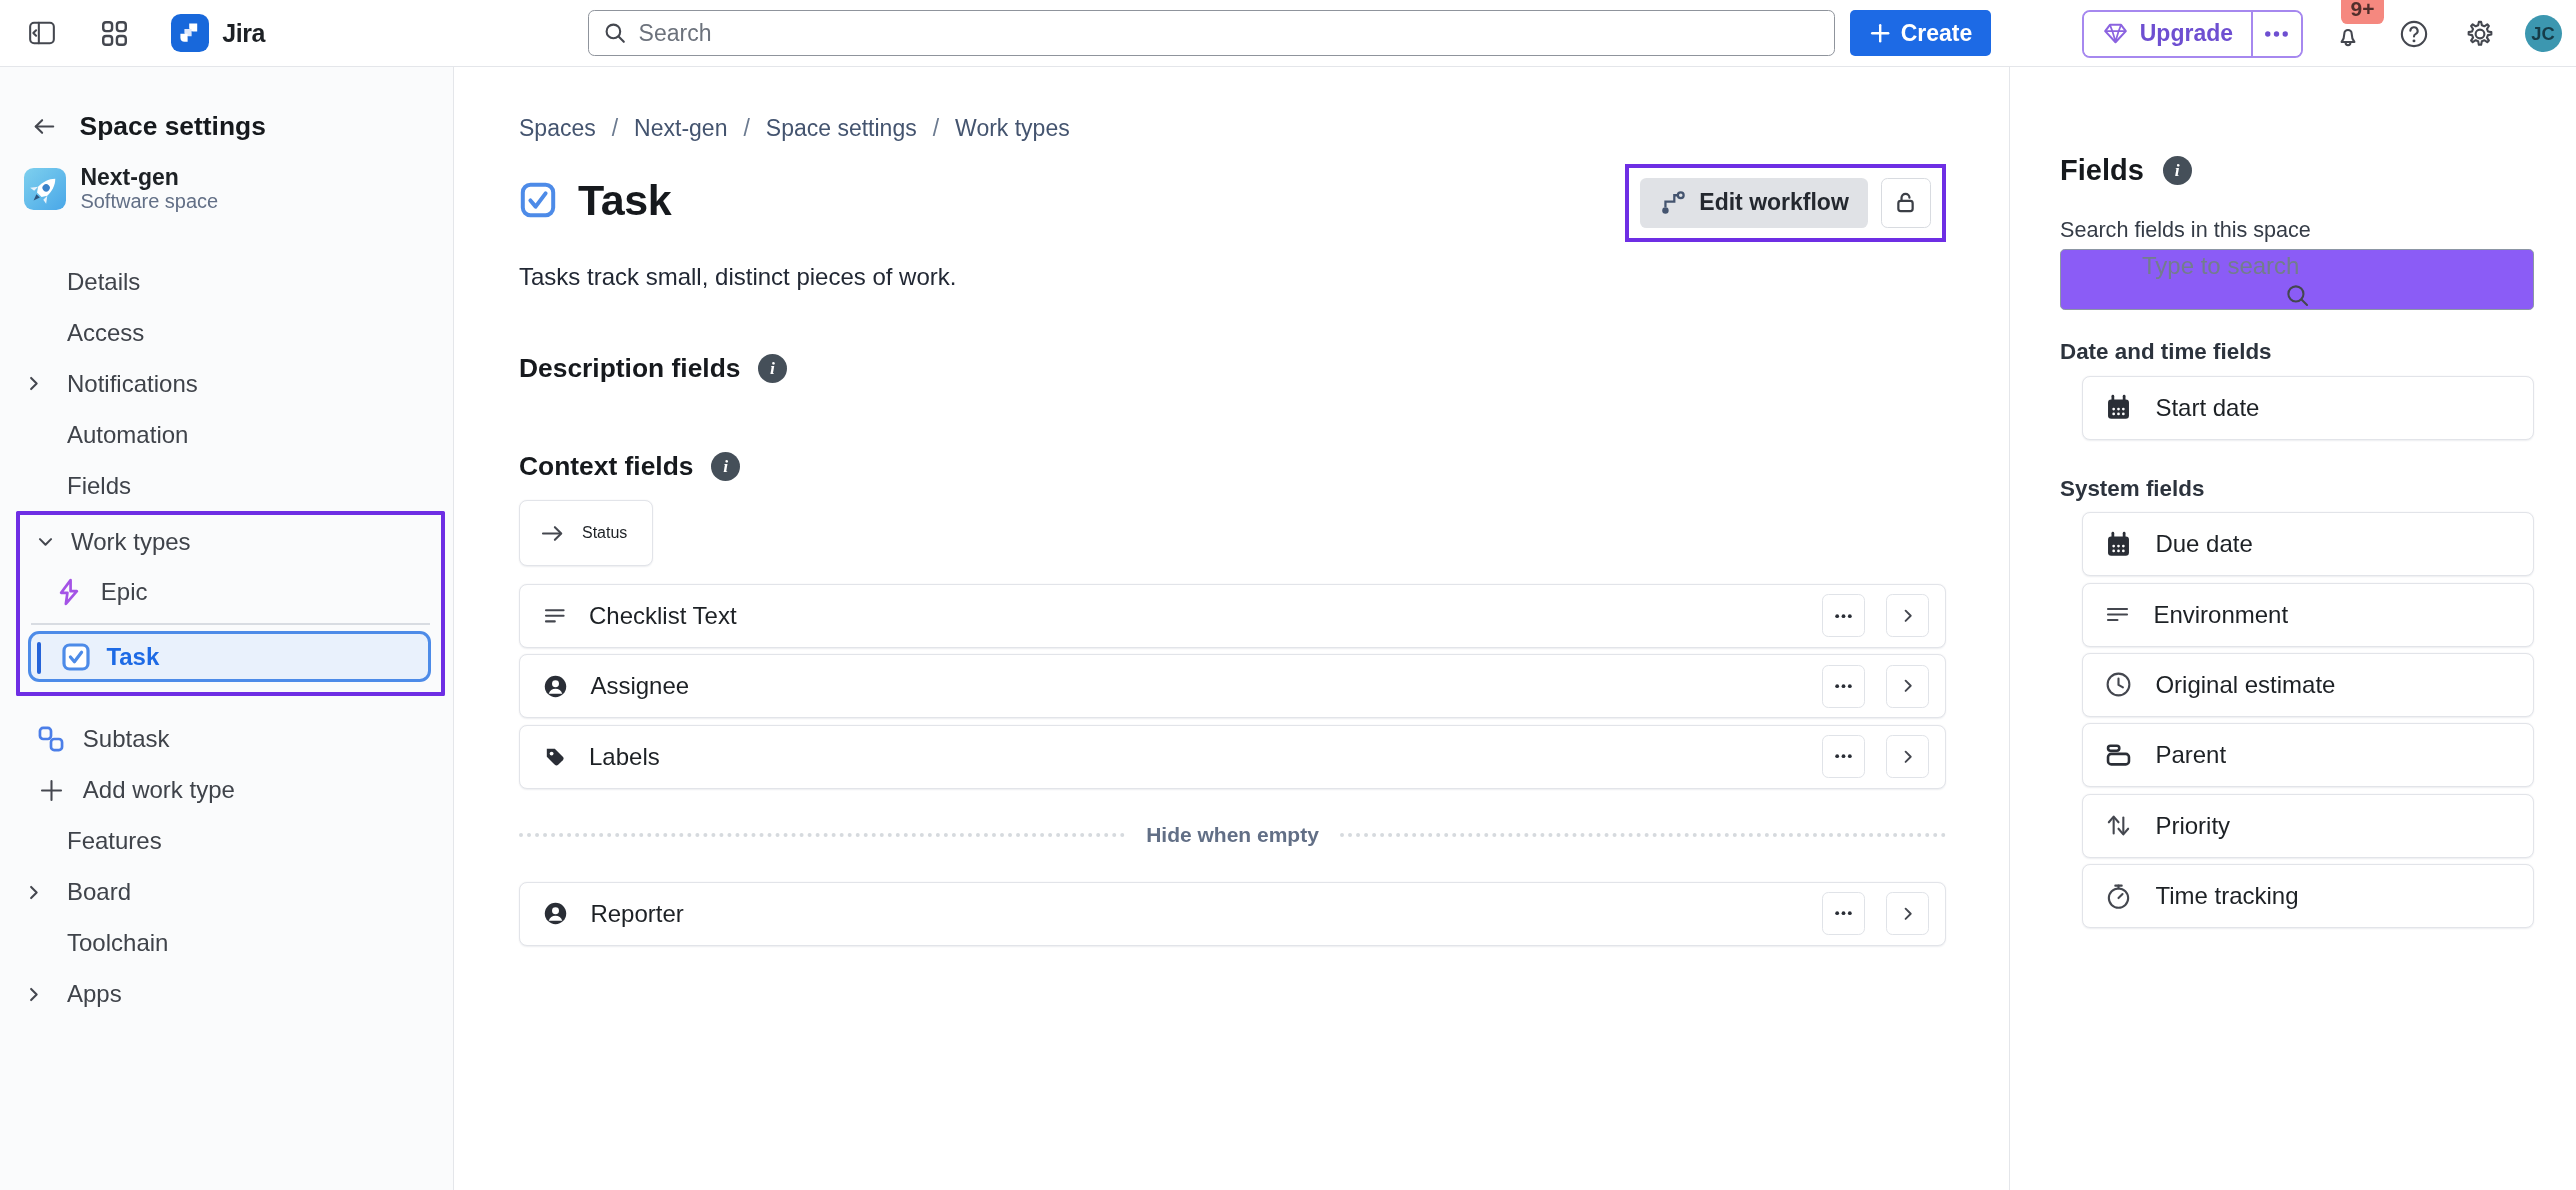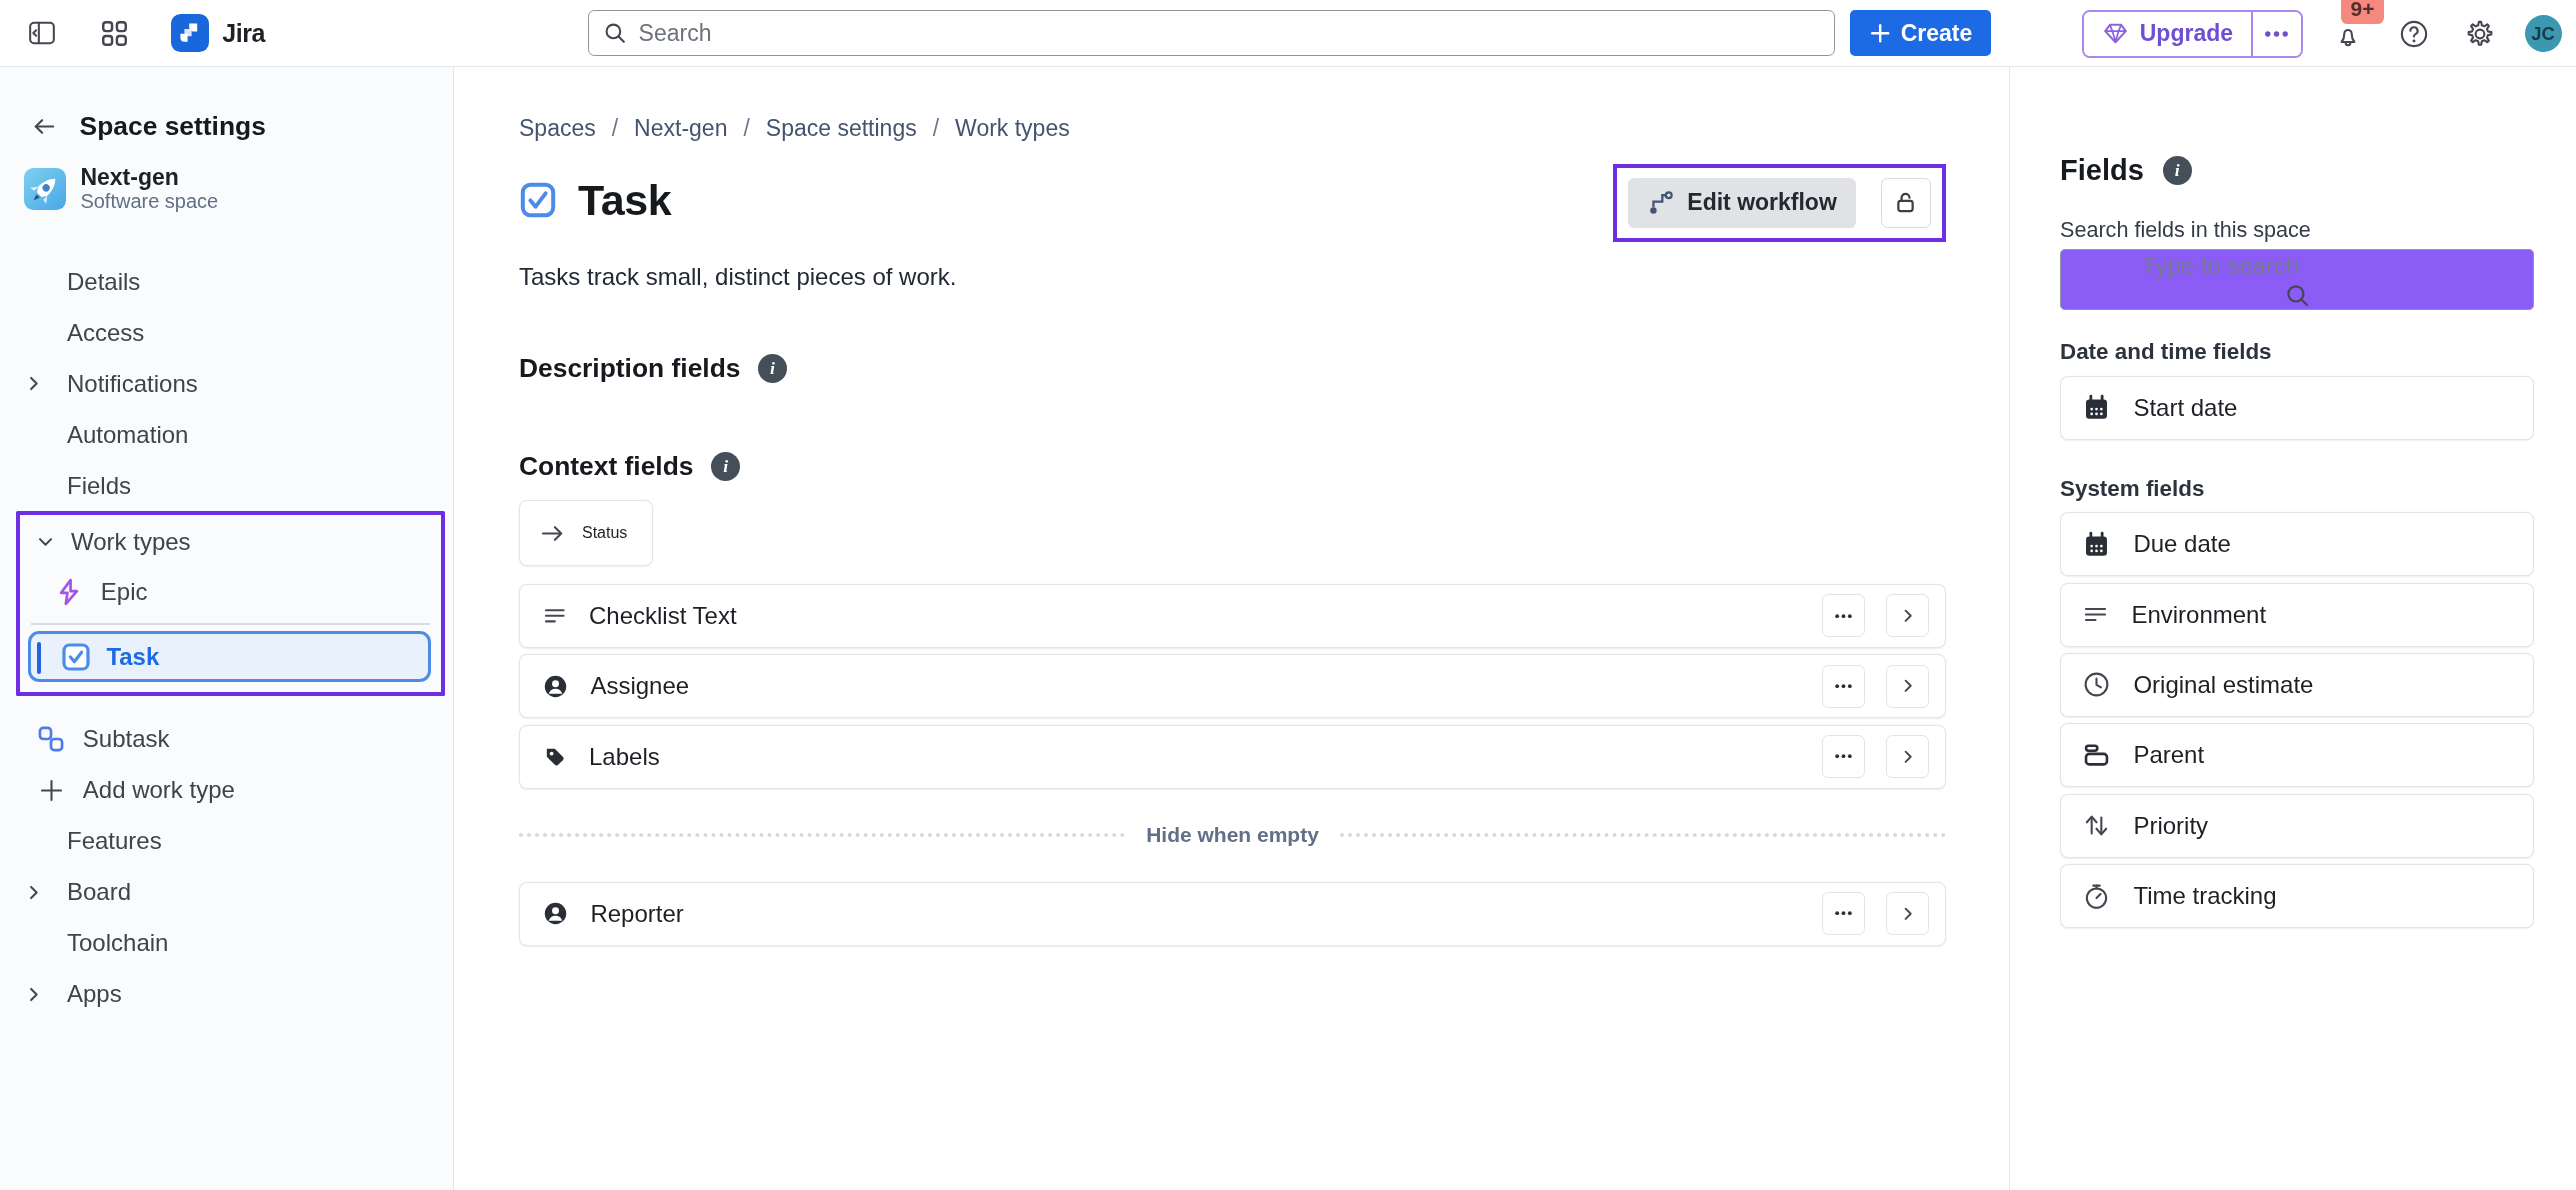--- a/index.html
+++ b/index.html
@@ -65,21 +65,21 @@
   .sb-gap { height:17.6px; }
 
   
   .main { position:absolute; left:454px; top:67px; width:1556px; height:1124px; background:#fff; padding:48px 64px 0 65px; overflow:hidden; }
   .breadcrumb { display:flex; align-items:center; gap:16px; font-size:23px; color:#44546f; height:27px; }
   .breadcrumb .crumb { cursor:pointer; }
   .bc-sep { color:#6b7a90; }
   .title-row { margin-top:22.4px; display:flex; align-items:flex-start; justify-content:space-between; }
   .title-left { display:flex; align-items:center; gap:21px; padding-top:11.2px; }
   .page-title { font-size:43px; font-weight:700; color:#16191d; letter-spacing:-0.4px; }
-  .wf-annotation { border:4px solid #6e2ee4; padding:9.6px 11.2px; display:flex; align-items:center; gap:25px; background:transparent; }
+  .wf-annotation { border:4px solid #6e2ee4; padding:9.6px 11.2px; display:flex; align-items:center; gap:13px; background:transparent; }
   .edit-wf-btn { height:50px; background:#e0e2e6; border:none; border-radius:6.4px; display:flex; align-items:center; gap:11.2px;
     padding:0 19px; font-size:23px; font-weight:600; color:#24282f; cursor:pointer; font-family:inherit; }
   .lock-btn { width:50px; height:50px; background:#fff; border:1.6px solid #d8dbe0; border-radius:6.4px; display:flex; align-items:center; justify-content:center; cursor:pointer; }
   .subtitle { margin-top:21px; font-size:24px; color:#222834; }
   .sec-heading { display:flex; align-items:center; gap:17.6px; margin-top:62px; height:32px; }
   .sec-heading h2 { font-size:26.4px; font-weight:700; color:#16191d; }
   .info-dot { width:29px; height:29px; border-radius:50%; background:#454f59; color:#fff; font-size:17.6px; font-weight:700;
     display:flex; align-items:center; justify-content:center; cursor:pointer; font-family:"Liberation Serif",serif; font-style:italic; }
   .rows { margin-top:29px; display:flex; flex-direction:column; gap:8px; }
   .srow { height:64px; background:#fff; border:1.6px solid #e2e4e9; border-radius:8px; box-shadow:0 0.8px 1.6px rgba(9,30,66,.08);
@@ -101,21 +101,21 @@
   .rp-heading { display:flex; align-items:center; gap:19px; height:35px; }
   .rp-heading h2 { font-size:29px; font-weight:700; color:#16191d; }
   .rp-search-label { margin-top:29px; font-size:21.6px; color:#353c47; font-weight:500; height:25.6px; }
   .rp-search { margin-top:6.4px; height:61px; border:1.6px solid #8c96a5; border-radius:4.8px; background:#8b5cf6; display:flex; align-items:center; padding:0 29px;flex-direction:column; }
   .rp-search input { border:none; outline:none; flex:1; font-size:24px; color:#1d2125; font-family:inherit; background:transparent; }
   .rp-search input::placeholder { color:#737d8c; }
   .rp-group-heading { margin-top:29px; font-size:22.4px; font-weight:700; color:#2c333d; height:27px; }
   .rp-group-heading.sys { margin-top:36px; }
   .fcards { margin-top:9.6px; display:flex; flex-direction:column; gap:6.4px; }
   .fcard { height:64px; background:#fff; border:1.6px solid #e2e4e9; border-radius:8px; box-shadow:0 0.8px 1.6px rgba(9,30,66,.08);
-    display:flex; align-items:center; gap:22.4px; padding:0 21px; cursor:grab; }
+    display:flex; align-items:center; gap:22.4px; padding:0 21px; cursor:grab;margin-left:22px; }
   .fcard .lbl { font-size:24px; color:#1d2125; }
 </style>
 </head>
 <body>
 
 <header class="topbar">
   <div class="tb-left">
     <button class="icon-btn">
       <svg width="30" height="30" viewBox="0 0 38 38">
         <rect x="4" y="6" width="30" height="26" rx="5" class="st" stroke-width="3"></rect>

